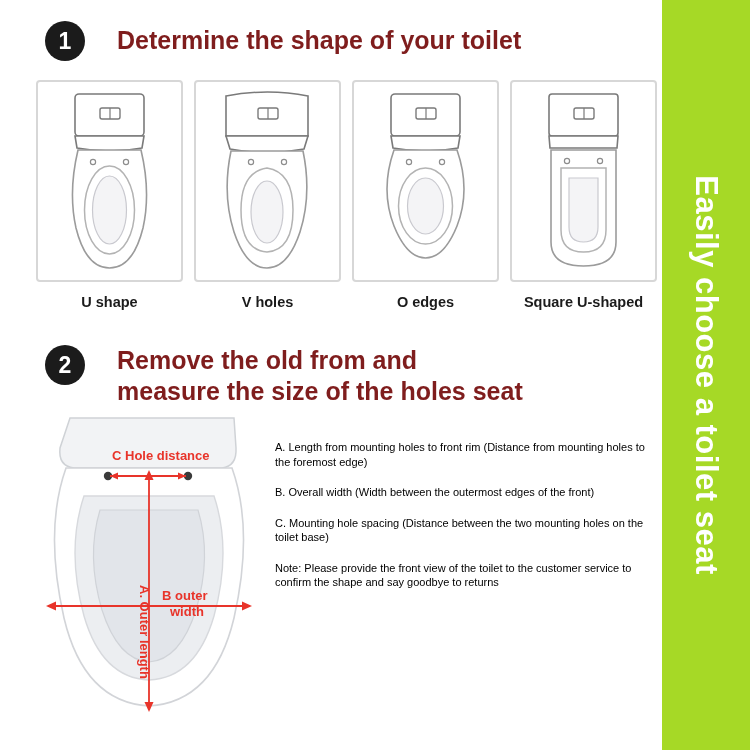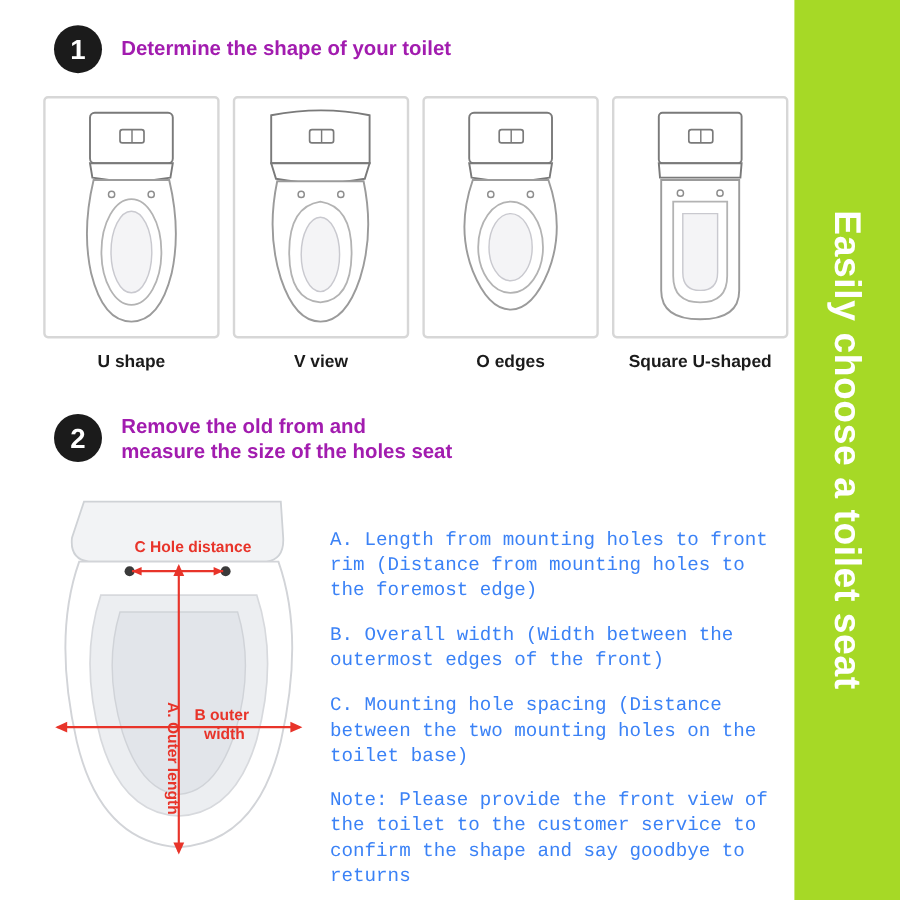--- a/index.html
+++ b/index.html
@@ -65,24 +65,24 @@
     background: #1b1b1b;
     color: #ffffff;
     font-size: 23px;
     font-weight: 700;
     display: flex;
     align-items: center;
     justify-content: center;
     flex: 0 0 auto;
   }
   .step-title {
-    margin-left: 16px;
-    font-size: 17px;
-    font-weight: 700;
-    color: #a21caf;
+    margin-left: 32px;
+    font-size: 25px;
+    font-weight: 700;
+    color: #7f1d1d;
     line-height: 1.25;
   }
 
   #step1-header { top: 21px; left: 45px; }
   #step2-header { top: 345px; left: 45px; align-items: flex-start; }
   #step2-header .step-title { margin-top: 0px; }
 
   
   .cards {
     position: absolute;
@@ -124,25 +124,24 @@
   }
   .diagram svg { display:block; }
 
   .notes {
     position: absolute;
     top: 440px;
     left: 275px;
     width: 375px;
   }
   .note {
-    font-size: 16px;
+    font-size: 11px;
     line-height: 1.32;
-    color: #3b82f6;
+    color: #000000;
     margin-bottom: 16px;
-    font-family: Liberation Mono, monospace;
   }
   .note:last-child { margin-bottom: 0; }
   #note-d { }
 
   .label-red {
     fill: #e8342a;
     font-family: "Liberation Sans", sans-serif;
     font-size: 13px;
     font-weight: 700;
   }
@@ -185,21 +184,21 @@
             <rect x="62" y="26" width="20" height="11" rx="2" fill="#ffffff" stroke="#7a7a7a" stroke-width="1.4"></rect>
             <line x1="72" y1="26" x2="72" y2="37" stroke="#7a7a7a" stroke-width="1.2"></line>
             <path d="M30 54 L112 54 L108 67 Q71 74 34 67 Z" fill="#ffffff" stroke="#7a7a7a" stroke-width="1.6"></path>
             <path d="M35 69 Q26 112 38 150 Q50 186 71 186 Q92 186 104 150 Q116 112 107 69 Z" fill="#ffffff" stroke="#9b9b9b" stroke-width="1.6"></path>
             <path d="M71 86 Q97 90 97 128 Q97 168 71 170 Q45 168 45 128 Q45 90 71 86 Z" fill="#ffffff" stroke="#b3b3b3" stroke-width="1.5"></path>
             <ellipse cx="71" cy="130" rx="16" ry="31" fill="#f4f4f6" stroke="#c9c9cf" stroke-width="1.2"></ellipse>
             <circle cx="55" cy="80" r="2.6" fill="#ffffff" stroke="#8d8d8d" stroke-width="1.2"></circle>
             <circle cx="88" cy="80" r="2.6" fill="#ffffff" stroke="#8d8d8d" stroke-width="1.2"></circle>
           </svg>
         </div>
-        <div class="card-label">V view</div>
+        <div class="card-label">V holes</div>
       </div>
 
       <div class="card-wrap">
         <div class="card">
           <svg width="143" height="198" viewBox="0 0 143 198">
             <rect x="37" y="12" width="69" height="42" rx="4" fill="#ffffff" stroke="#7a7a7a" stroke-width="1.6"></rect>
             <rect x="62" y="26" width="20" height="11" rx="2" fill="#ffffff" stroke="#7a7a7a" stroke-width="1.4"></rect>
             <line x1="72" y1="26" x2="72" y2="37" stroke="#7a7a7a" stroke-width="1.2"></line>
             <path d="M37 54 L106 54 L104 66 Q72 72 39 66 Z" fill="#ffffff" stroke="#7a7a7a" stroke-width="1.6"></path>
             <path d="M40 68 Q26 108 40 144 Q53 176 71.5 176 Q90 176 103 144 Q117 108 103 68 Z" fill="#ffffff" stroke="#9b9b9b" stroke-width="1.6"></path>

